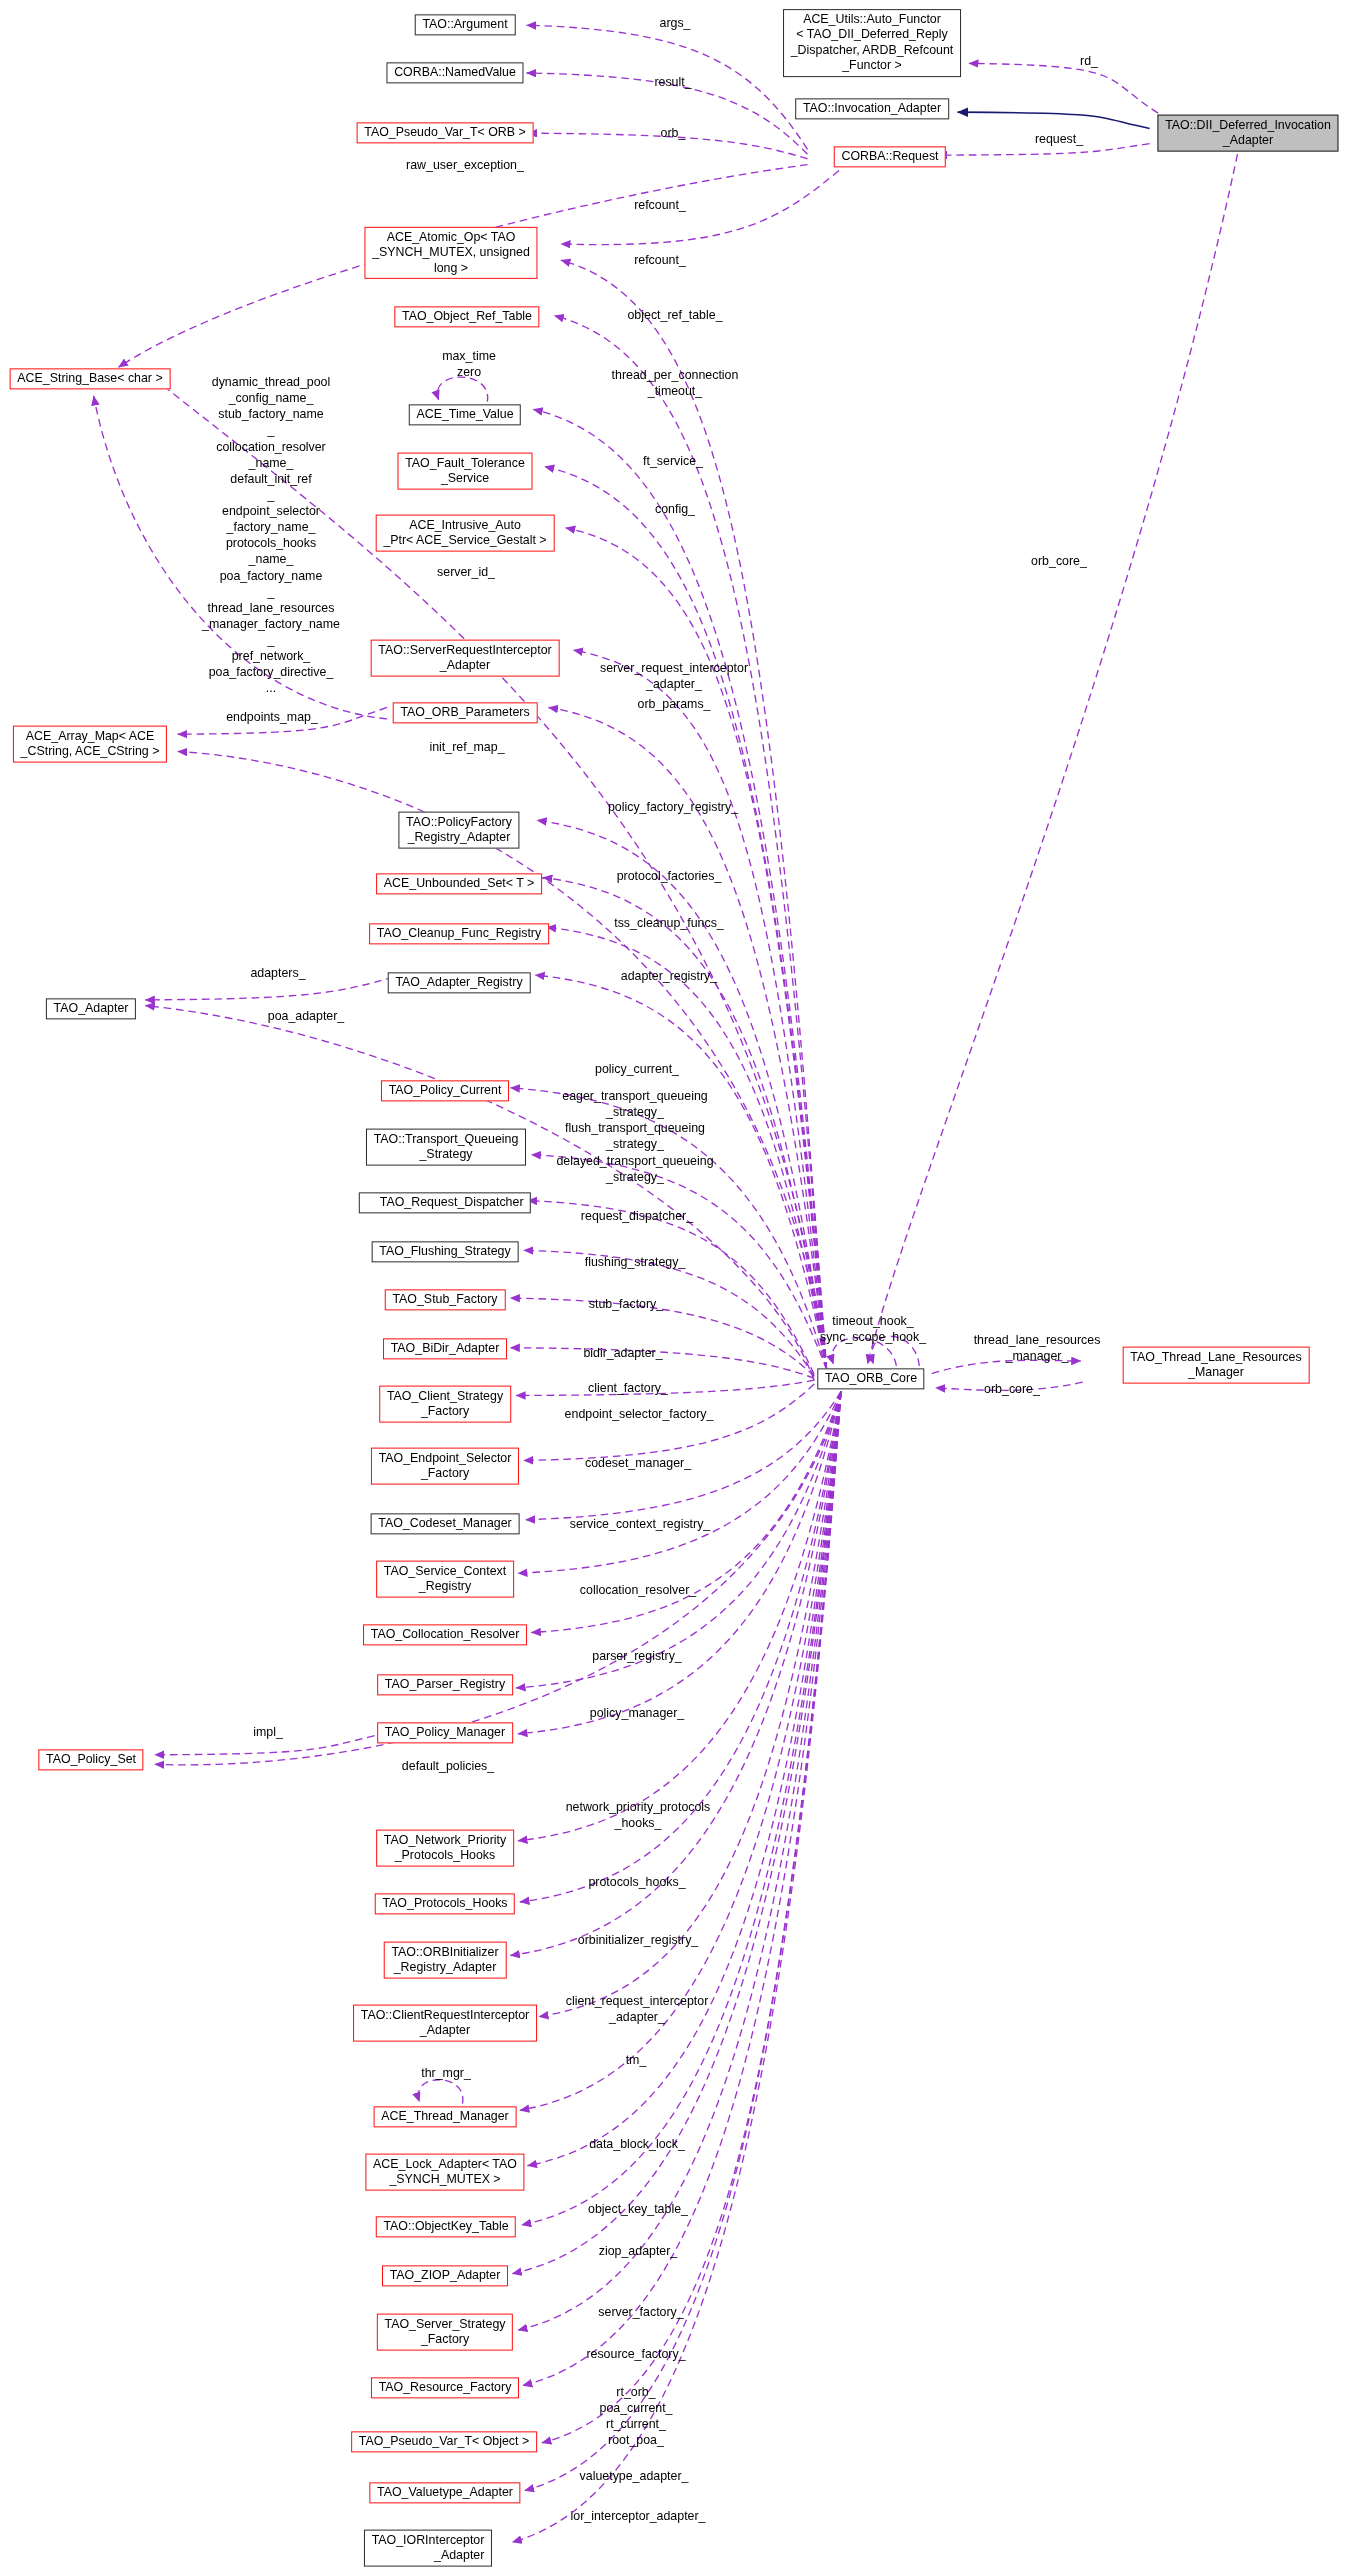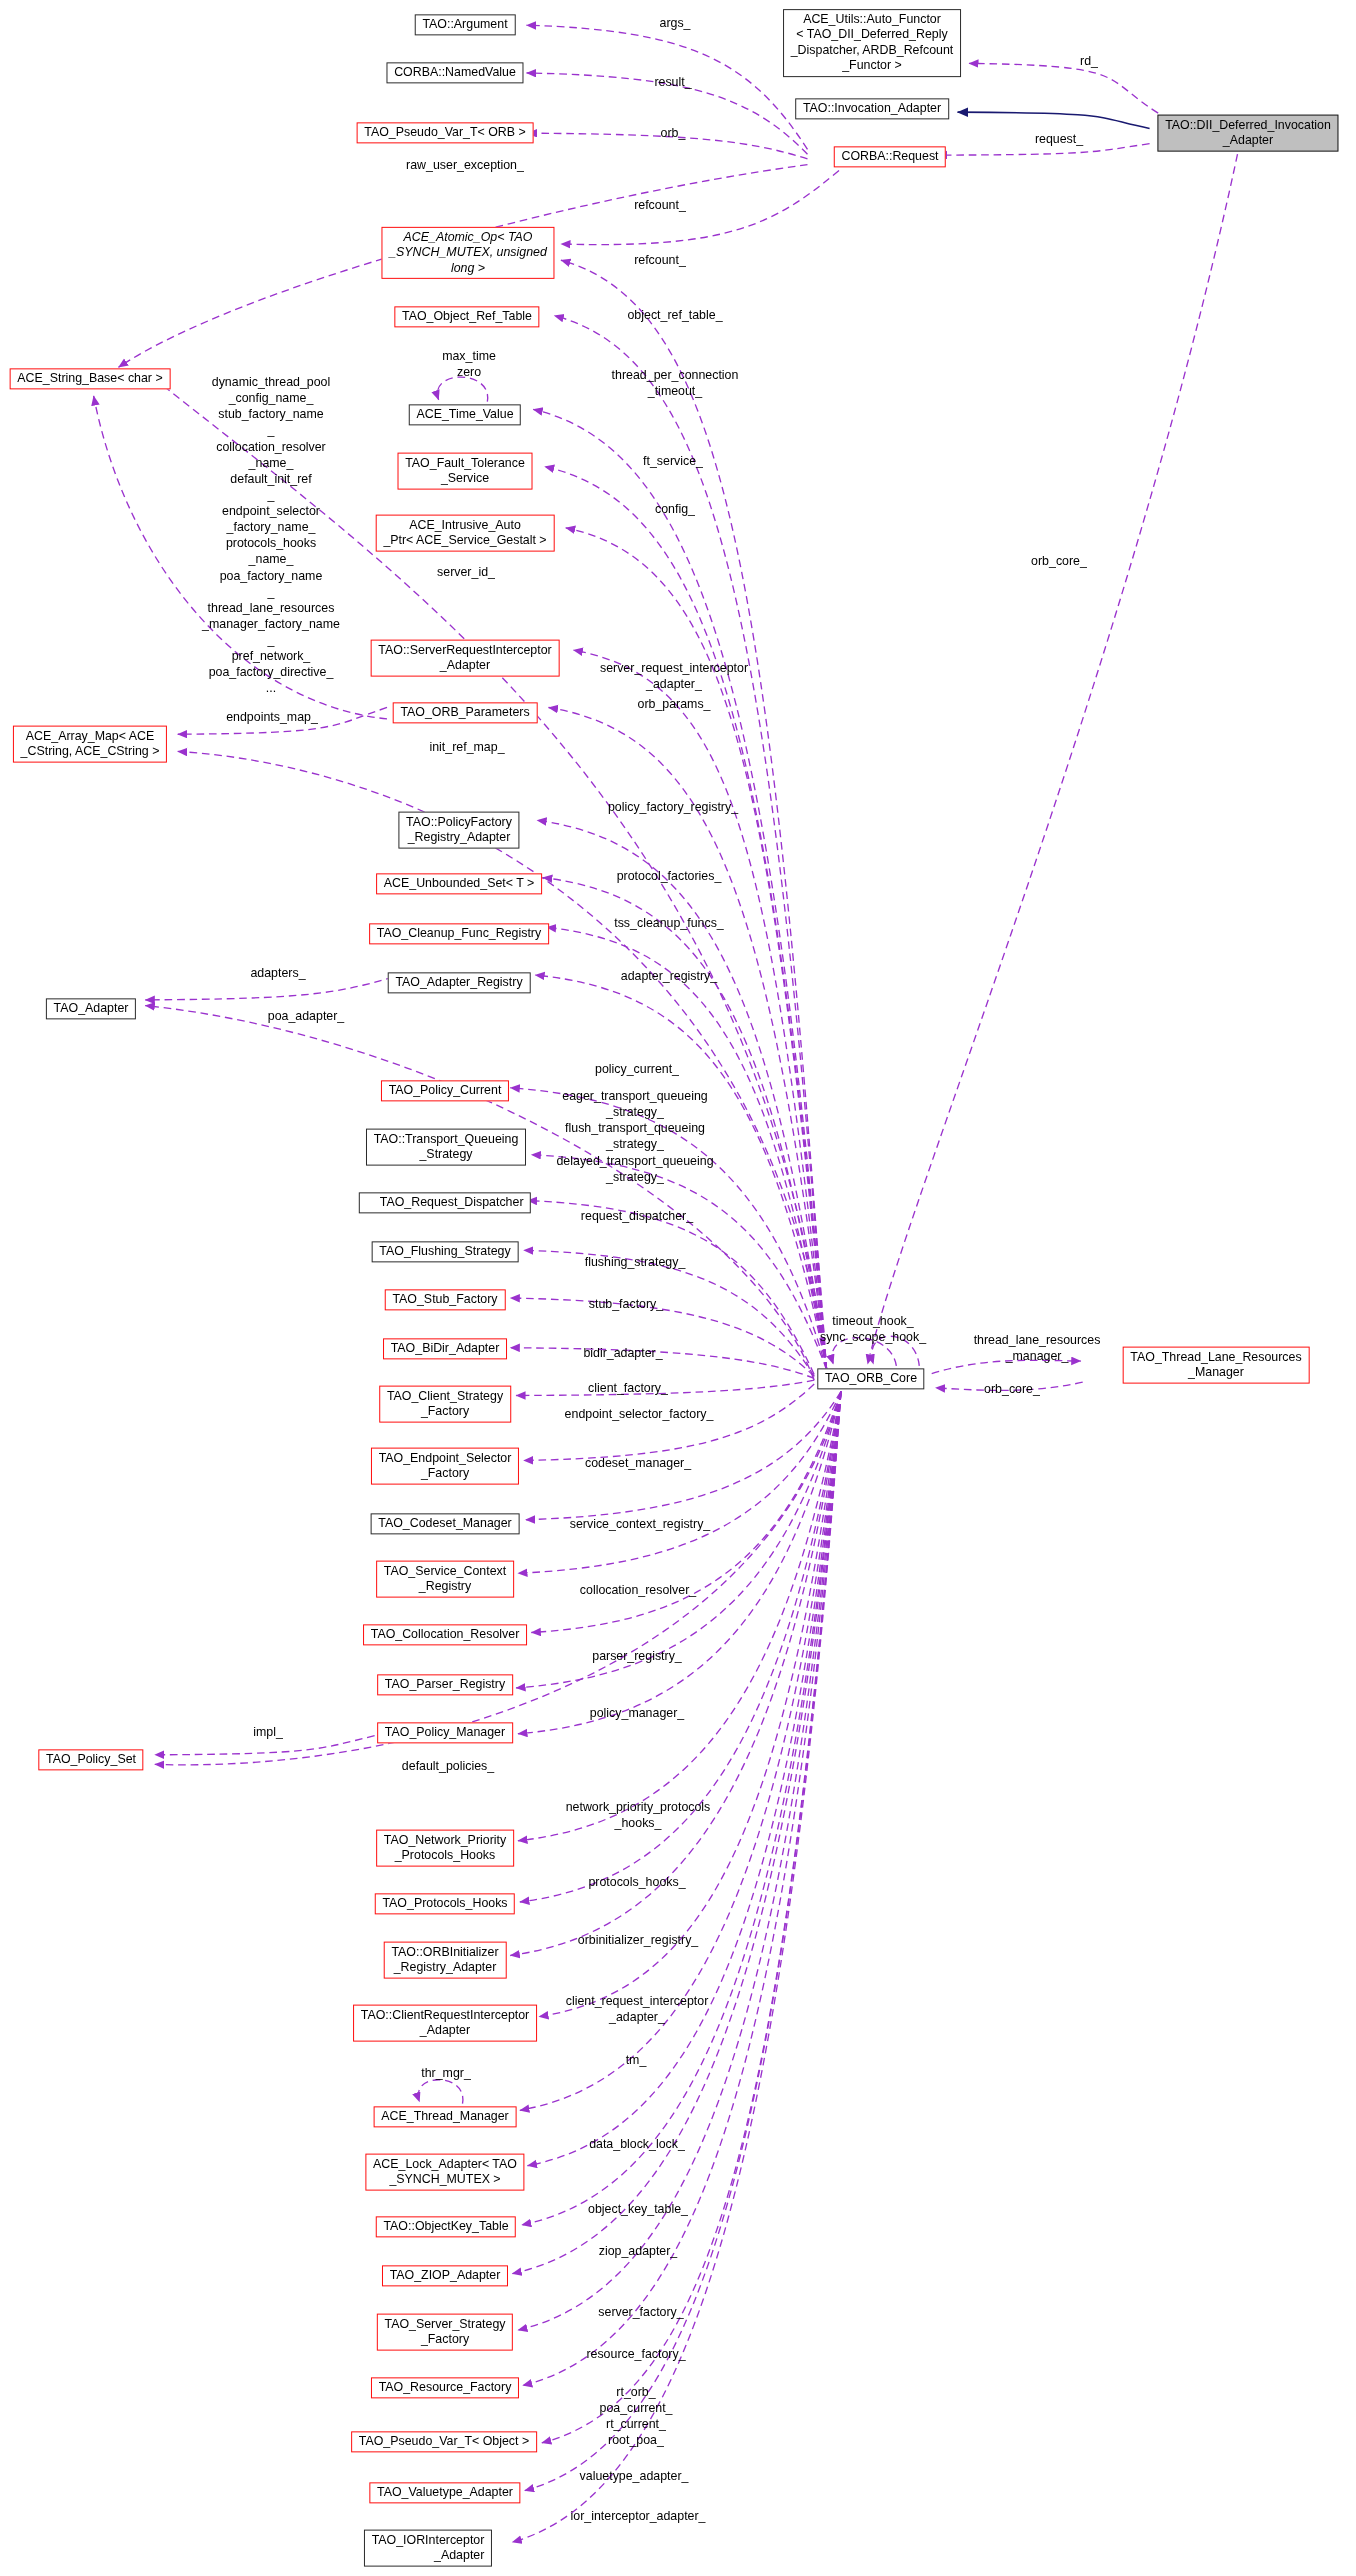--- a/index.html
+++ b/index.html
@@ -187,21 +187,21 @@
     <div class="node n-black" style="left: 455px; top: 73px;">CORBA::NamedValue</div>
     <div class="node n-red" style="left: 445px; top: 133px;">TAO_Pseudo_Var_T&lt; ORB &gt;</div>
     <div class="node n-black" style="left: 872px; top: 43px;">ACE_Utils::Auto_Functor
 &lt; TAO_DII_Deferred_Reply
 _Dispatcher, ARDB_Refcount
 _Functor &gt;</div>
     <div class="node n-black" style="left: 872px; top: 109px;">TAO::Invocation_Adapter</div>
     <div class="node n-main" style="left: 1248px; top: 133px;">TAO::DII_Deferred_Invocation
 _Adapter</div>
     <div class="node n-red" style="left: 870px; top: 157px; margin-left: 20px;">CORBA::Request</div>
-    <div class="node n-red" style="left: 468px; top: 253px; font-style: italic;">ACE_Atomic_Op&lt; TAO
+    <div class="node n-red" style="left: 451px; top: 253px;">ACE_Atomic_Op&lt; TAO
 _SYNCH_MUTEX, unsigned
 long &gt;</div>
     <div class="node n-red" style="left: 467px; top: 317px;">TAO_Object_Ref_Table</div>
     <div class="node n-red" style="left: 90px; top: 379px;">ACE_String_Base&lt; char &gt;</div>
     <div class="node n-black" style="left: 465px; top: 415px;">ACE_Time_Value</div>
     <div class="node n-red" style="left: 465px; top: 471px;">TAO_Fault_Tolerance
 _Service</div>
     <div class="node n-red" style="left: 465px; top: 533px;">ACE_Intrusive_Auto
 _Ptr&lt; ACE_Service_Gestalt &gt;</div>
     <div class="node n-red" style="left: 465px; top: 658px;">TAO::ServerRequestInterceptor

